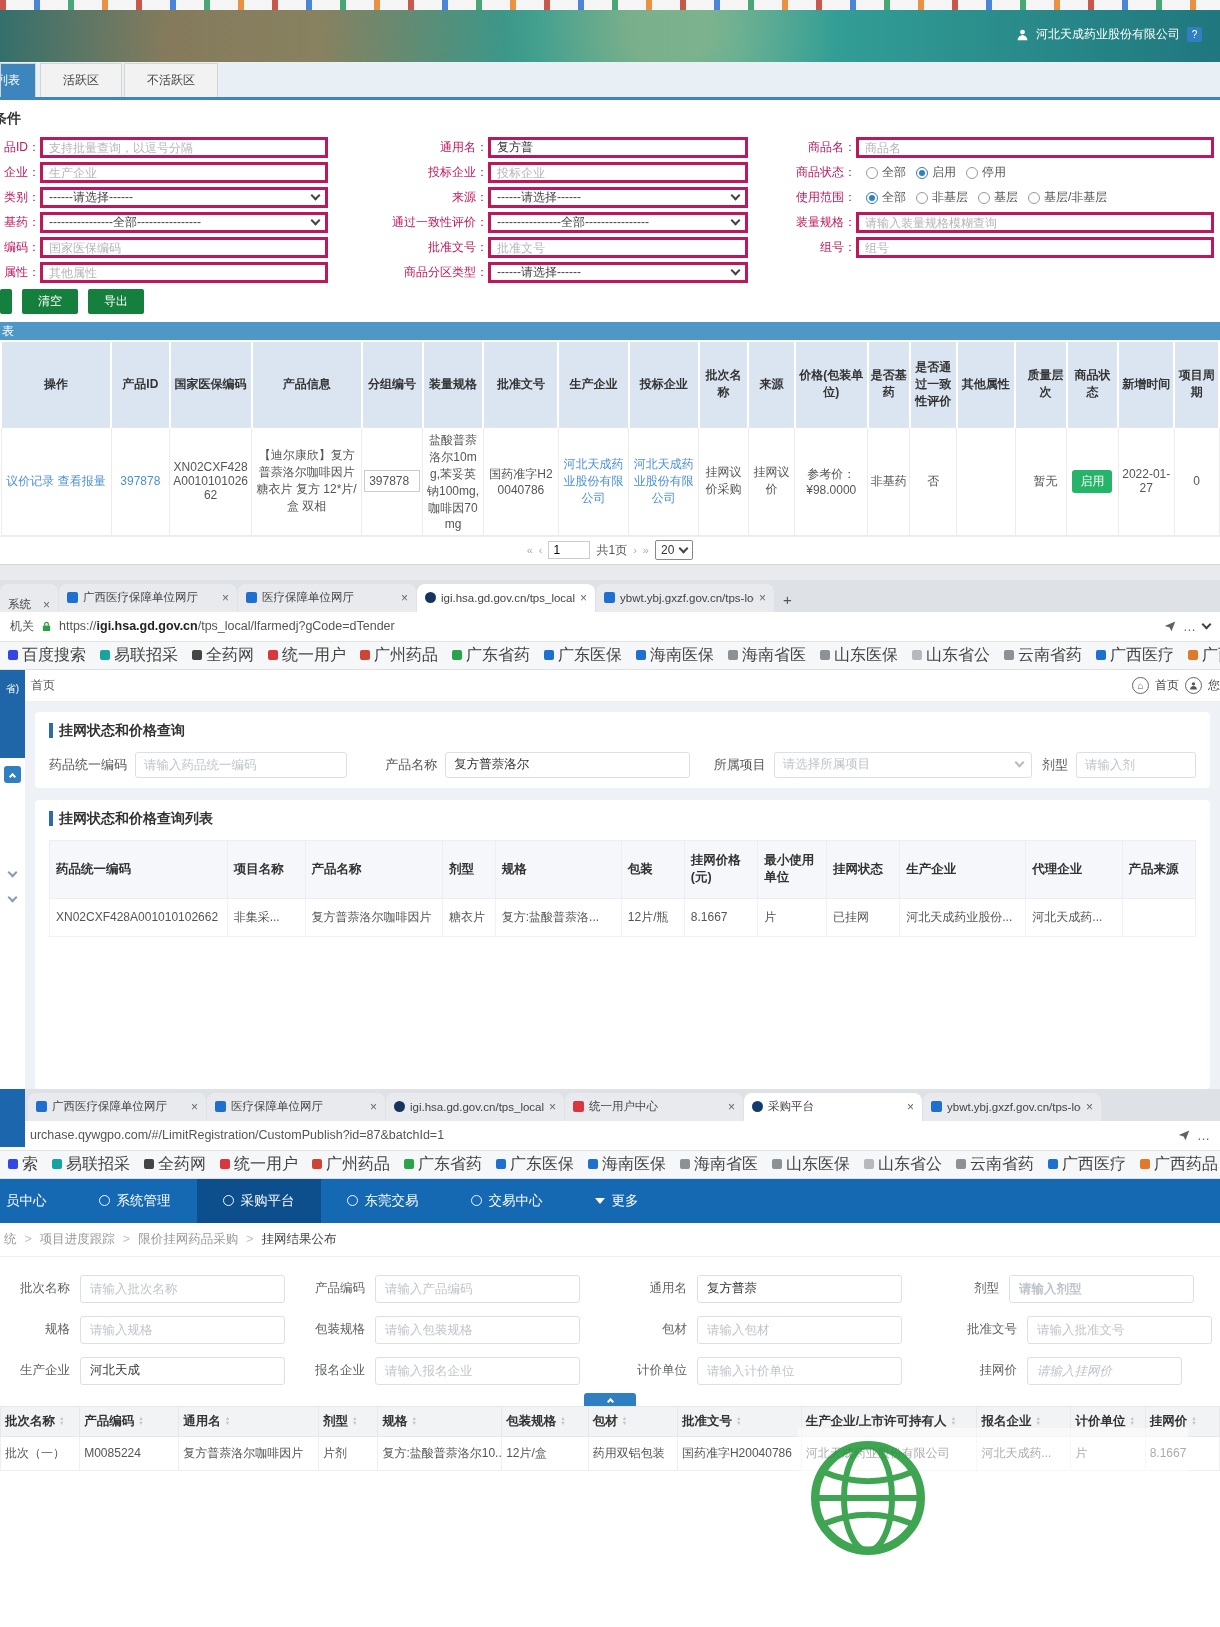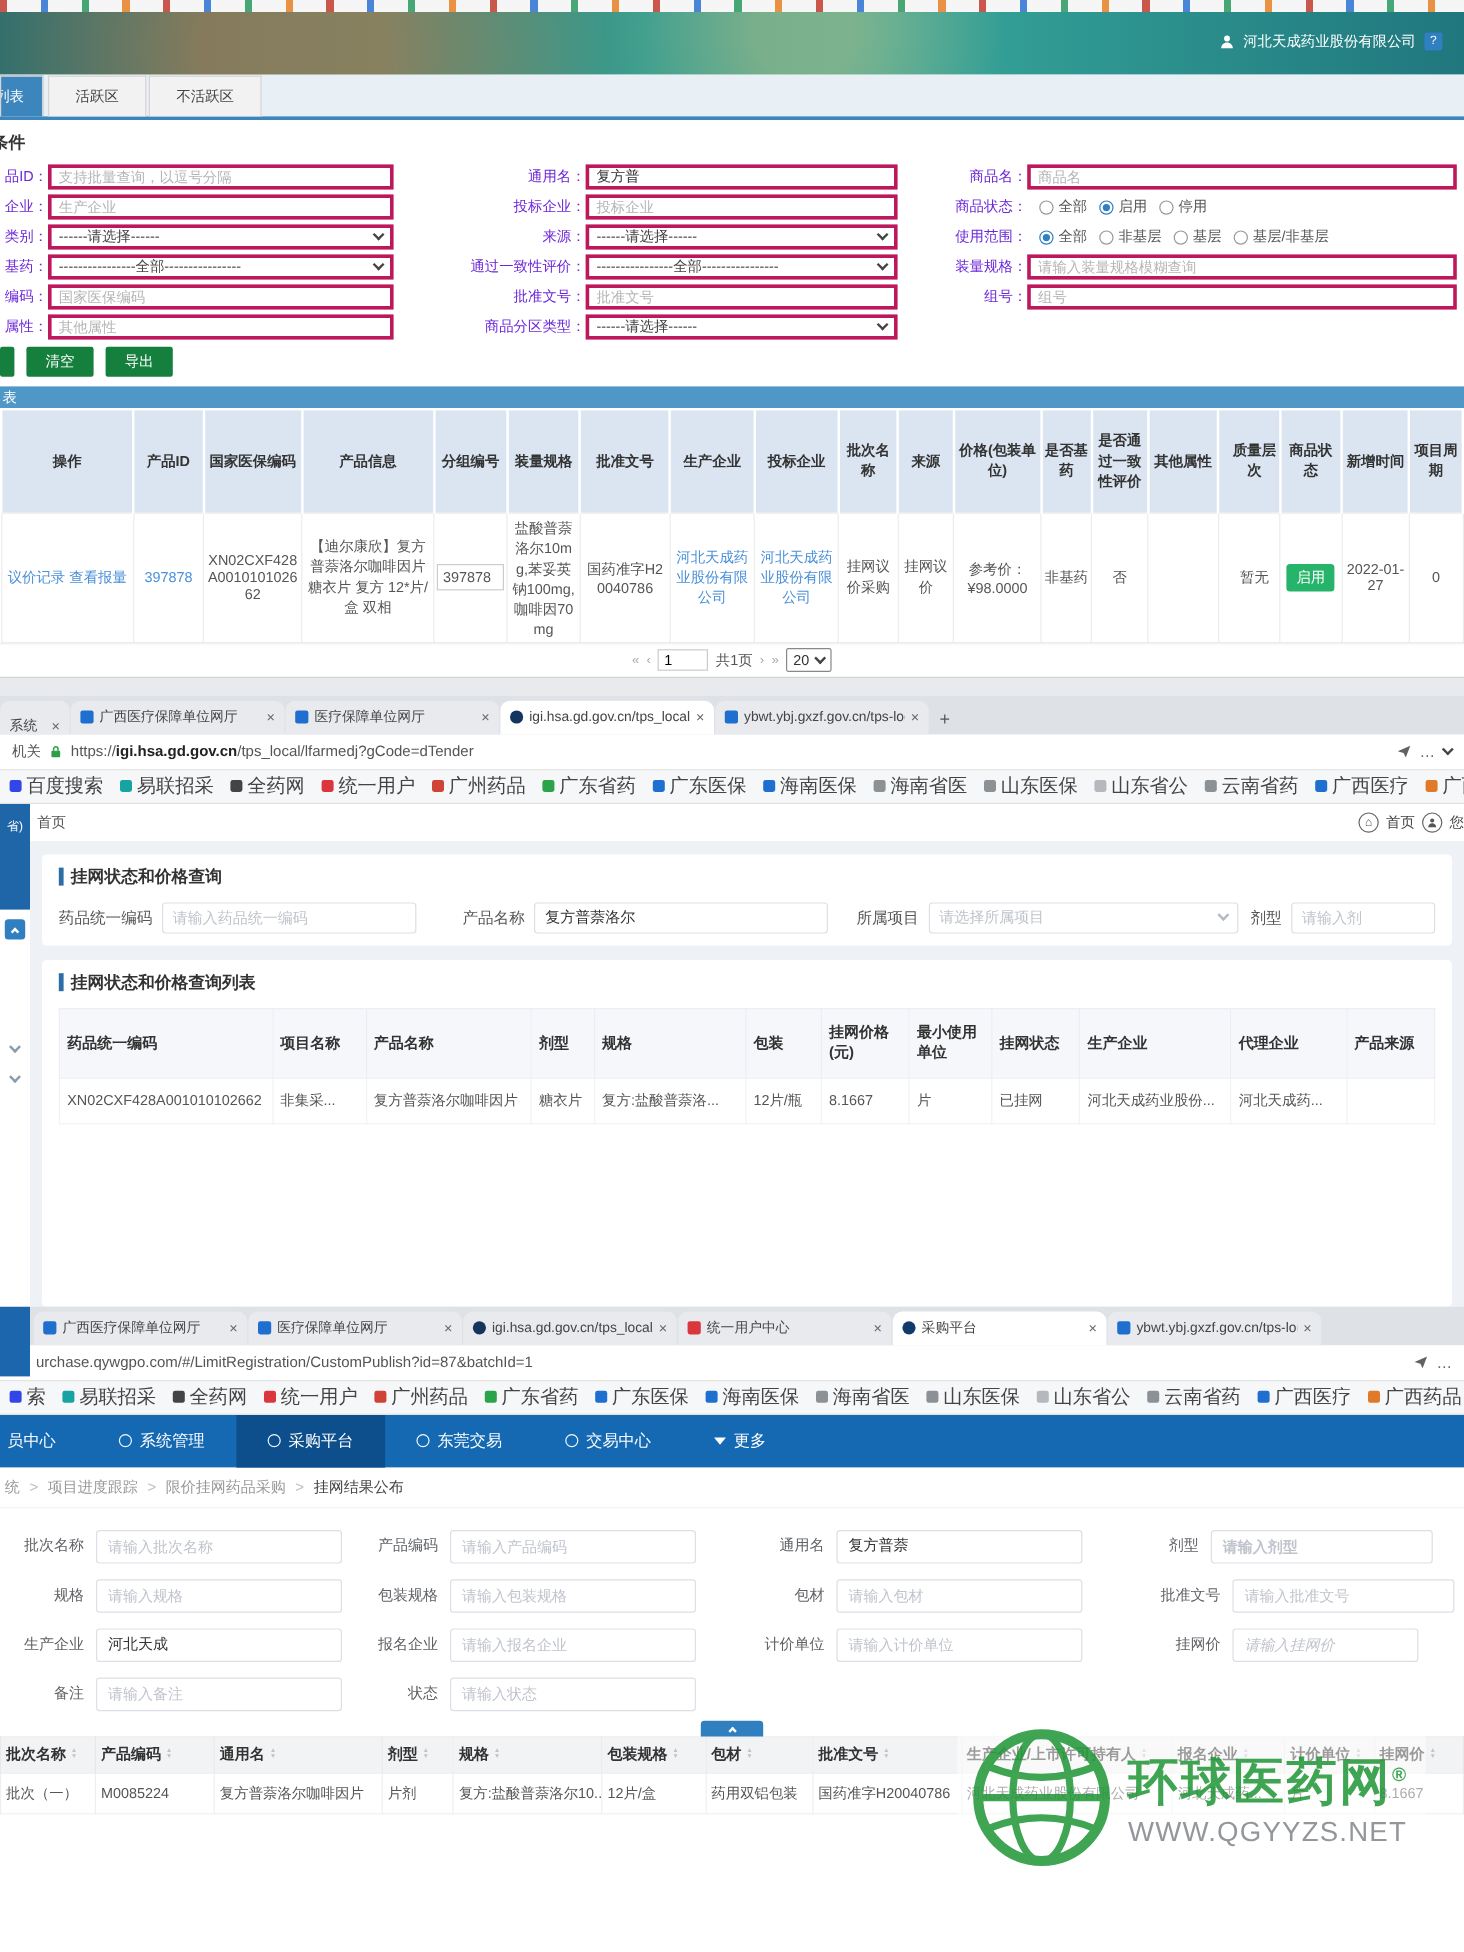--- a/index.html
+++ b/index.html
@@ -27,21 +27,21 @@
 
   
   .cond { padding:6px 0 2px 0; background:#fff; }
   .cond-title { font-size:14px; font-weight:bold; color:#333; margin:4px 0 8px -7px; }
   .cond-grid { display:flex; }
   .ccol { display:flex; flex-direction:column; }
   .ccol1 { width:328px; }
   .ccol2 { width:372px; margin-left:48px; }
   .ccol3 { width:430px; margin-left:36px; }
   .crow { display:flex; align-items:center; height:23px; margin-bottom:2px; }
-  .clabel { color:#6d28d9; text-align:right; white-space:nowrap; overflow:hidden; }
+  .clabel { color:#be185d; text-align:right; white-space:nowrap; overflow:hidden; }
   .ccol1 .clabel { width:40px; }
   .ccol2 .clabel { width:112px; }
   .ccol3 .clabel { width:72px; }
   .cinput, .fakesel { flex:1; height:21px; border:3px solid #be185d; background:#fff; padding:0 6px; font-size:12px; color:#333; font-family:inherit; }
   .cinput::placeholder { color:#b5b5b5; }
   .fakesel { display:flex; align-items:center; justify-content:space-between; color:#444; }
   .vchev { width:7px; height:7px; border-right:2px solid #444; border-bottom:2px solid #444; transform:rotate(45deg); margin-top:-4px; }
   .vchev.up { transform:rotate(225deg); margin-top:4px; }
   .radio { width:12px; height:12px; border:1px solid #999; border-radius:50%; background:#fff; display:inline-block; margin:0 4px 0 10px; position:relative; flex:none; }
   .radio.sel { border-color:#2f7fc1; }
@@ -685,30 +685,20 @@
         </div>
       <div class="gf" style="width:330px;">
           <span class="gl">计价单位</span>
           <input class="ginput" placeholder="请输入计价单位" style="">
         </div>
       <div class="gf">
           <span class="gl">挂网价</span>
           <input class="ginput" style="width: 155px; font-style: italic;" placeholder="请输入挂网价">
         </div>
     </div>
-    <div class="gfrow">
-      <div class="gf" style="width:295px;">
-          <span class="gl">备注</span>
-          <input class="ginput" placeholder="请输入备注" style="">
-        </div>
-      <div class="gf" style="width:322px;">
-          <span class="gl">状态</span>
-          <input class="ginput" placeholder="请输入状态" style="">
-        </div>
-    </div>
   </div>
 
   <div class="gcollapse">
     <span class="gcol-btn">
         <span class="vchev up"></span>
       </span>
   </div>
 
   <table id="t3">
     <thead>
@@ -746,19 +736,15 @@
   </table>
 
   <div class="wm">
     <svg width="120" height="120" viewBox="0 0 100 100">
       <circle cx="50" cy="50" r="44" fill="none" stroke="#2f9e44" stroke-width="7"></circle>
       <ellipse cx="50" cy="50" rx="20" ry="44" fill="none" stroke="#2f9e44" stroke-width="5"></ellipse>
       <line x1="6" y1="50" x2="94" y2="50" stroke="#2f9e44" stroke-width="5"></line>
       <path d="M12 28 Q50 44 88 28" fill="none" stroke="#2f9e44" stroke-width="5"></path>
       <path d="M12 72 Q50 56 88 72" fill="none" stroke="#2f9e44" stroke-width="5"></path>
     </svg>
-    <div class="wm-texts">
-      <div class="wm-name"><span>环球医药网</span><sup>®</sup></div>
-      <div class="wm-site">WWW.QGYYZS.NET</div>
-    </div>
   </div>
 
 </div>
 
 </body></html>

